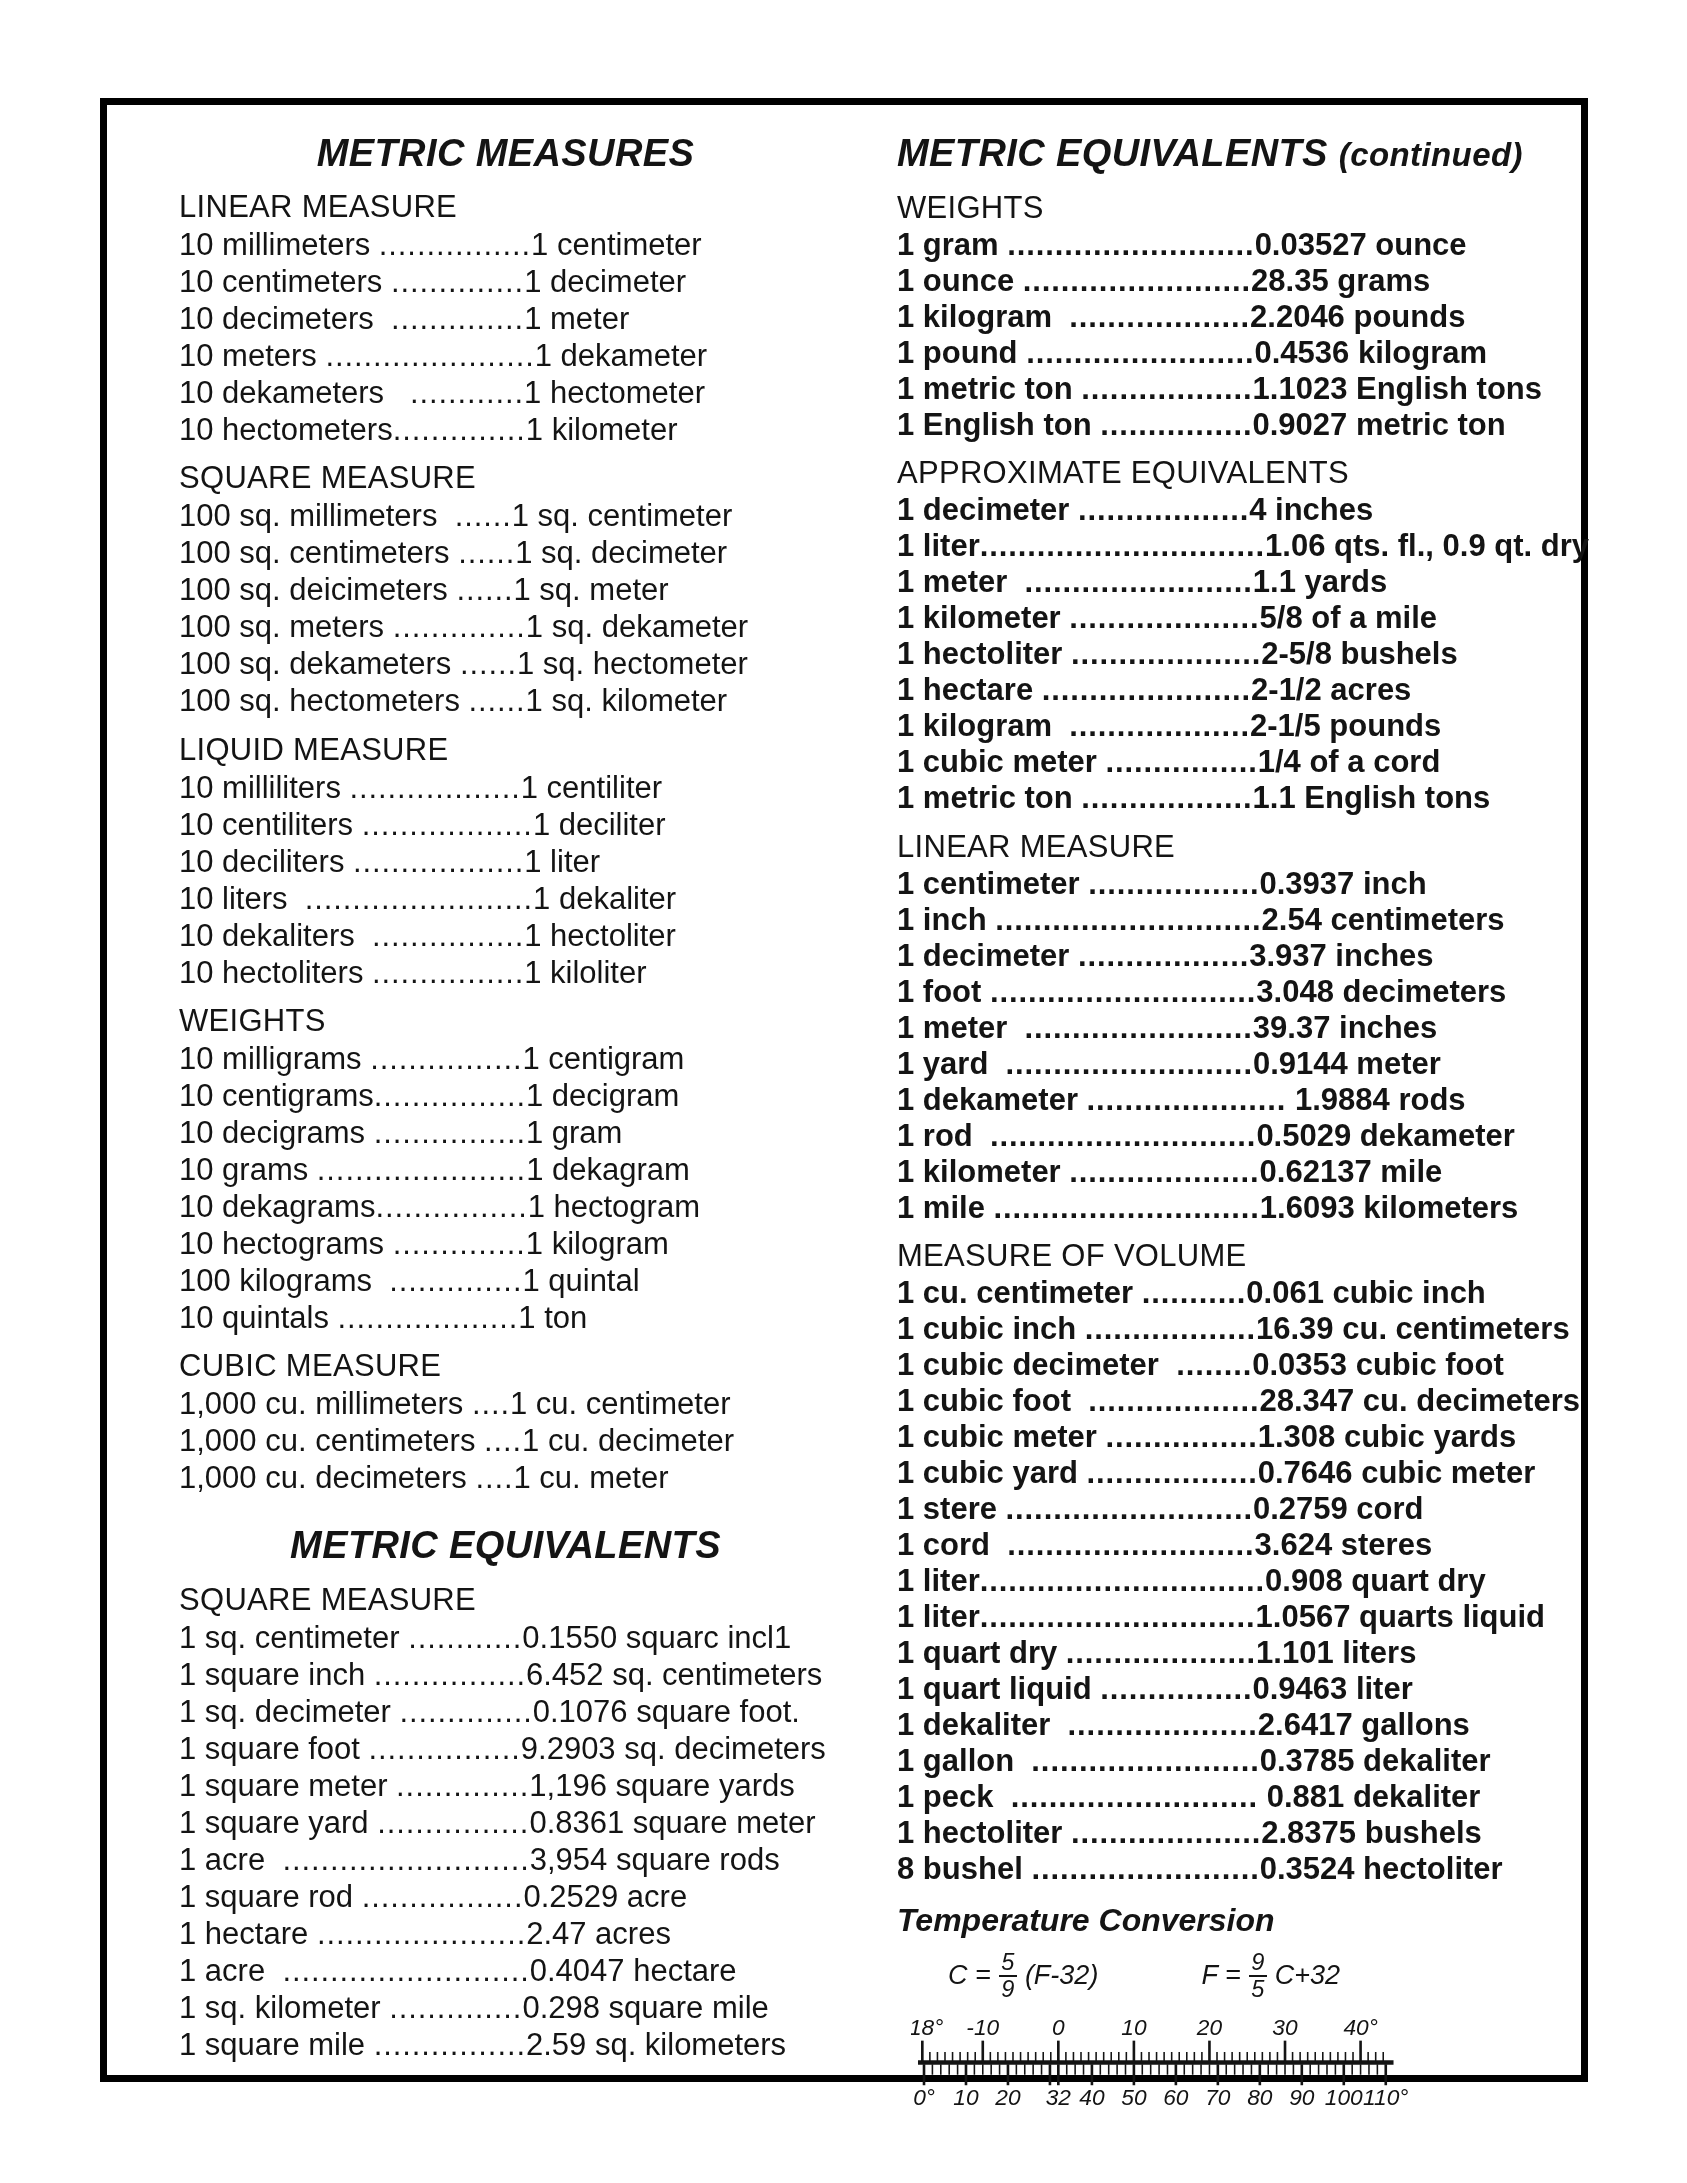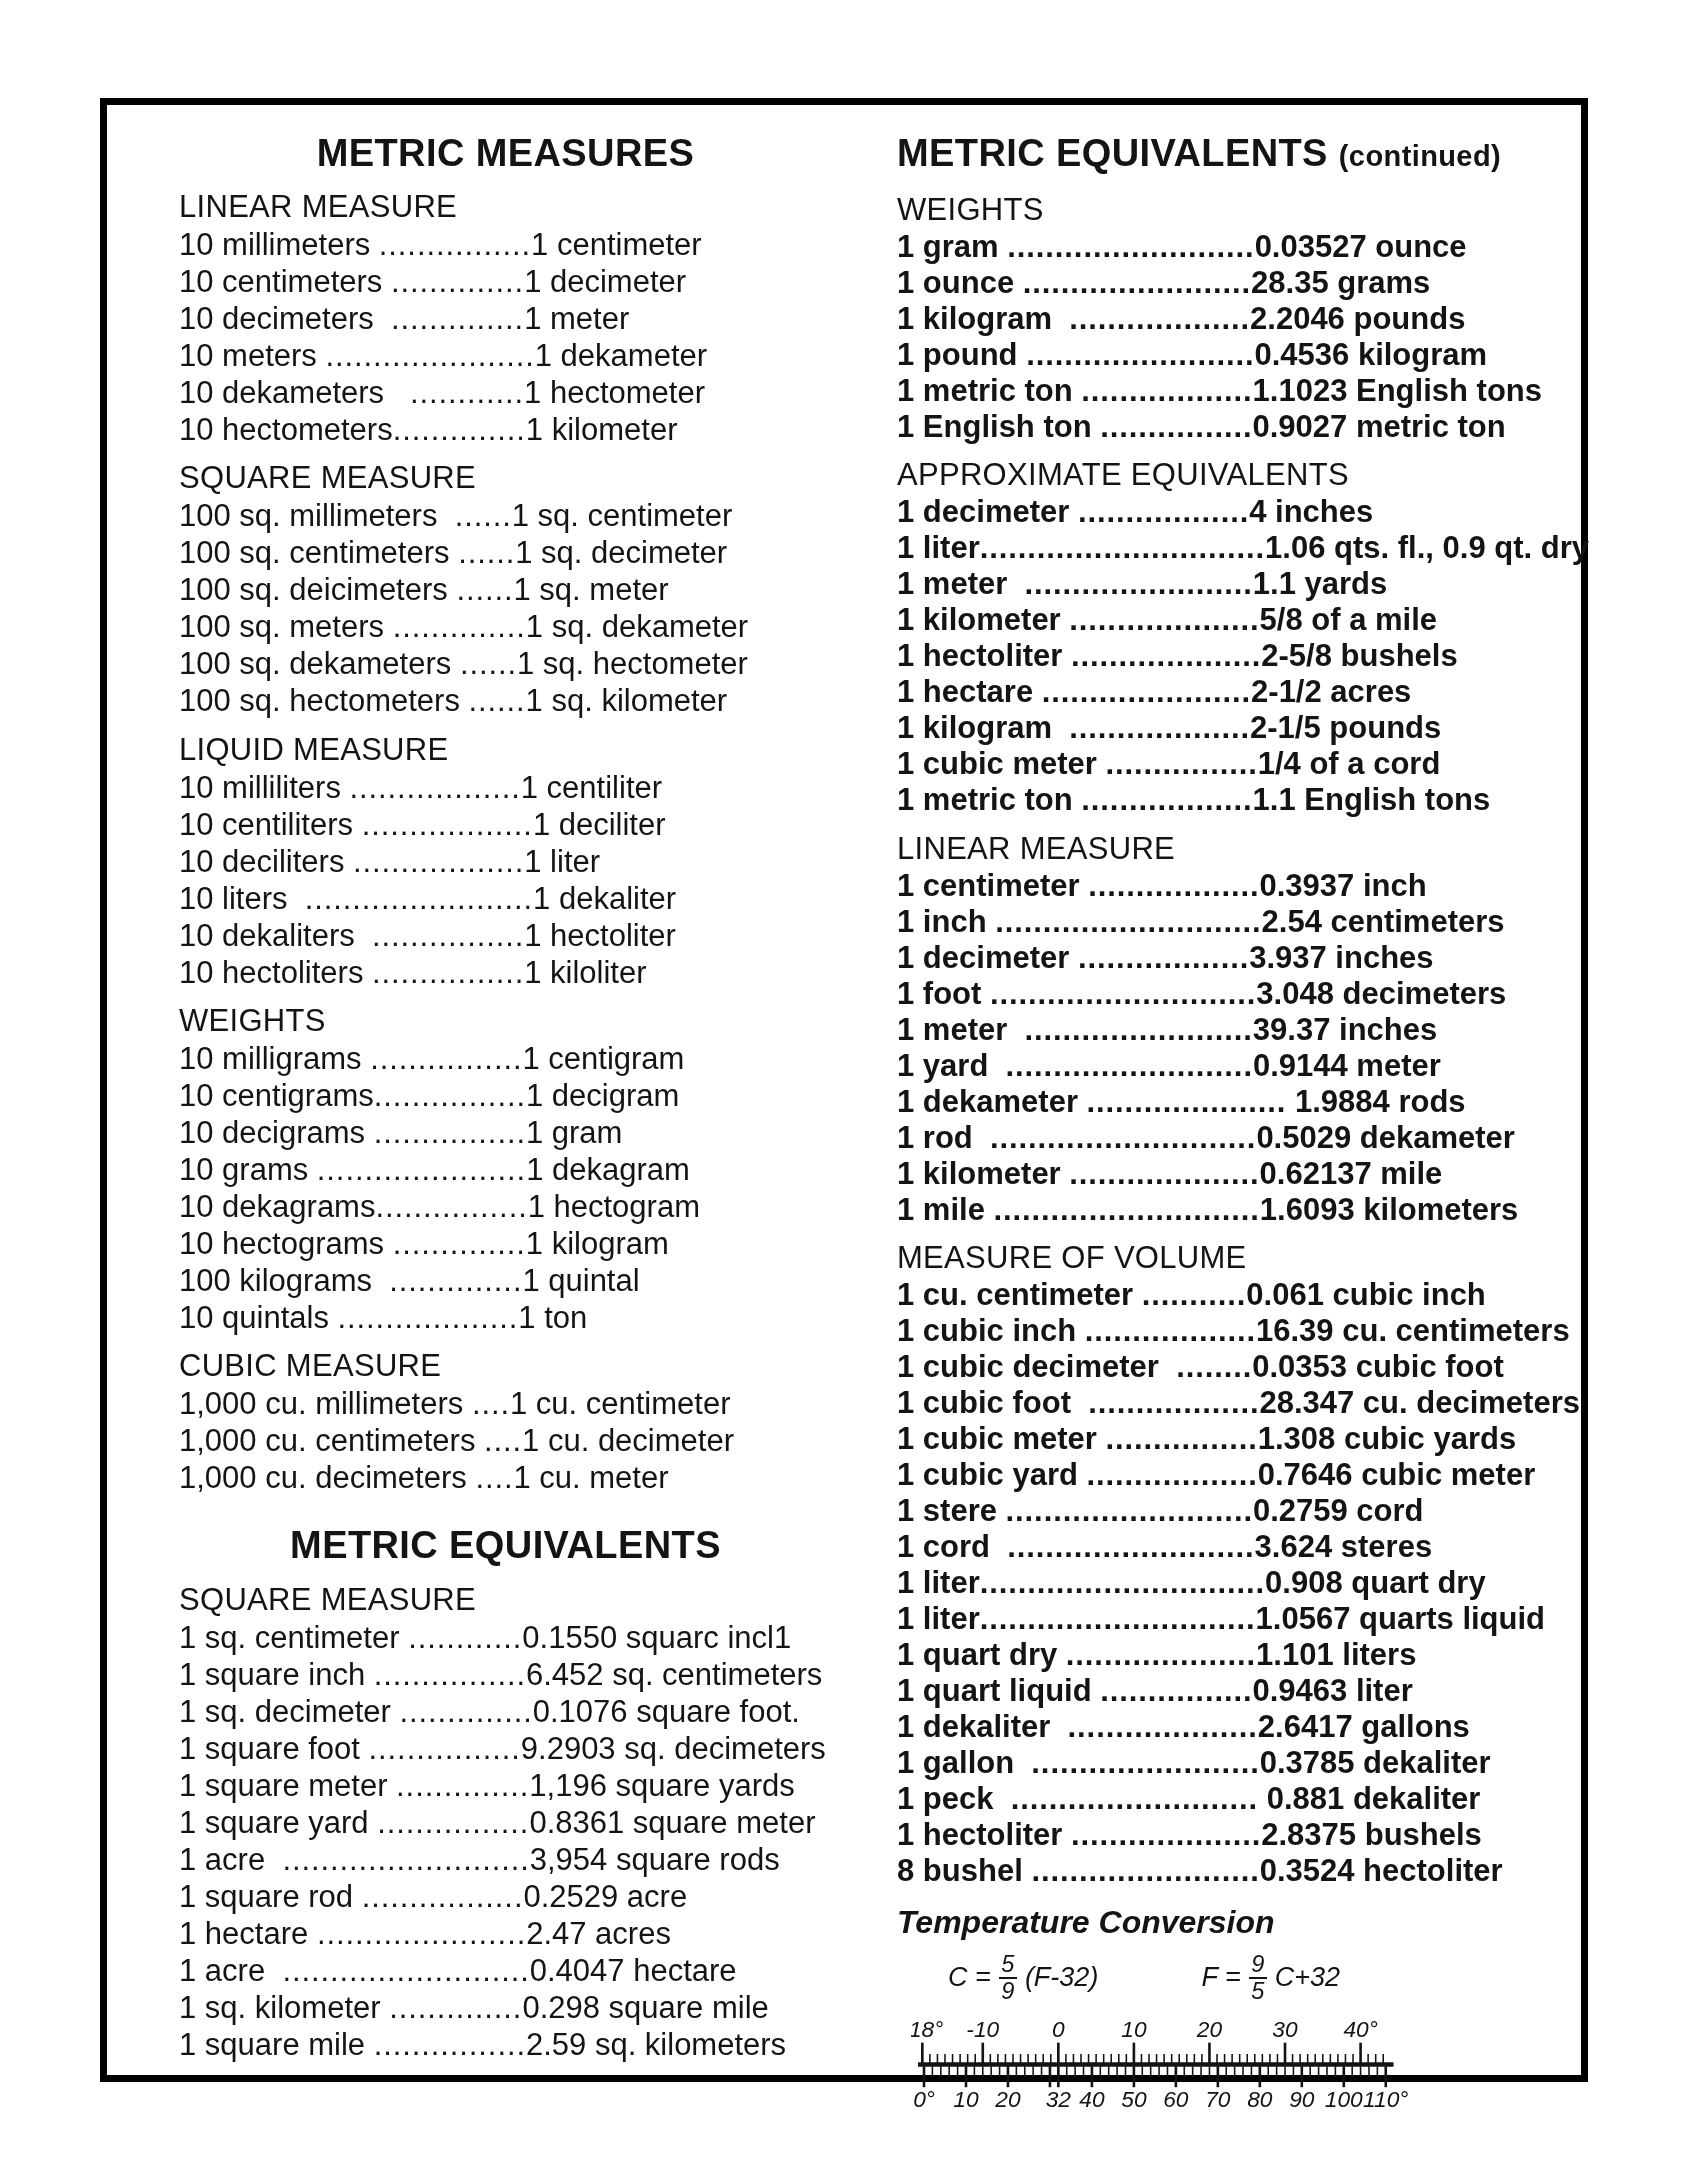--- a/index.html
+++ b/index.html
@@ -15,24 +15,24 @@
     width:1474px; height:1970px;
     border:7px solid #000000;
     background:#ffffff;
   }
   .col { position:absolute; top:24.5px; }
   .col-left  { left:72px;  width:653px; }
   .col-right { left:790px; width:674px; }
 
   h1.doc-title {
     margin:0; font-size:38px; font-weight:bold; line-height:47px;
-    text-align:center; letter-spacing:0.4px; white-space:pre;
+    text-align:center; letter-spacing:0.4px; white-space:pre;font-style:italic;
   }
   .col-right h1.doc-title { text-align:left; }
-  h1.doc-title .cont { font-size:29px; }
+  h1.doc-title .cont { font-size:33px; }
   h1.subtitle { margin-top:26px; }
 
   .section { margin-top:11.4px; }
   .section h2 {
     margin:0; font-size:31px; font-weight:normal; line-height:38px;
     letter-spacing:0.3px;
   }
   .row { font-size:31px; line-height:37px; white-space:pre; }
   .col-right .row { line-height:36px;font-weight:bold; }
   .row .dots { letter-spacing:0.9px; }

